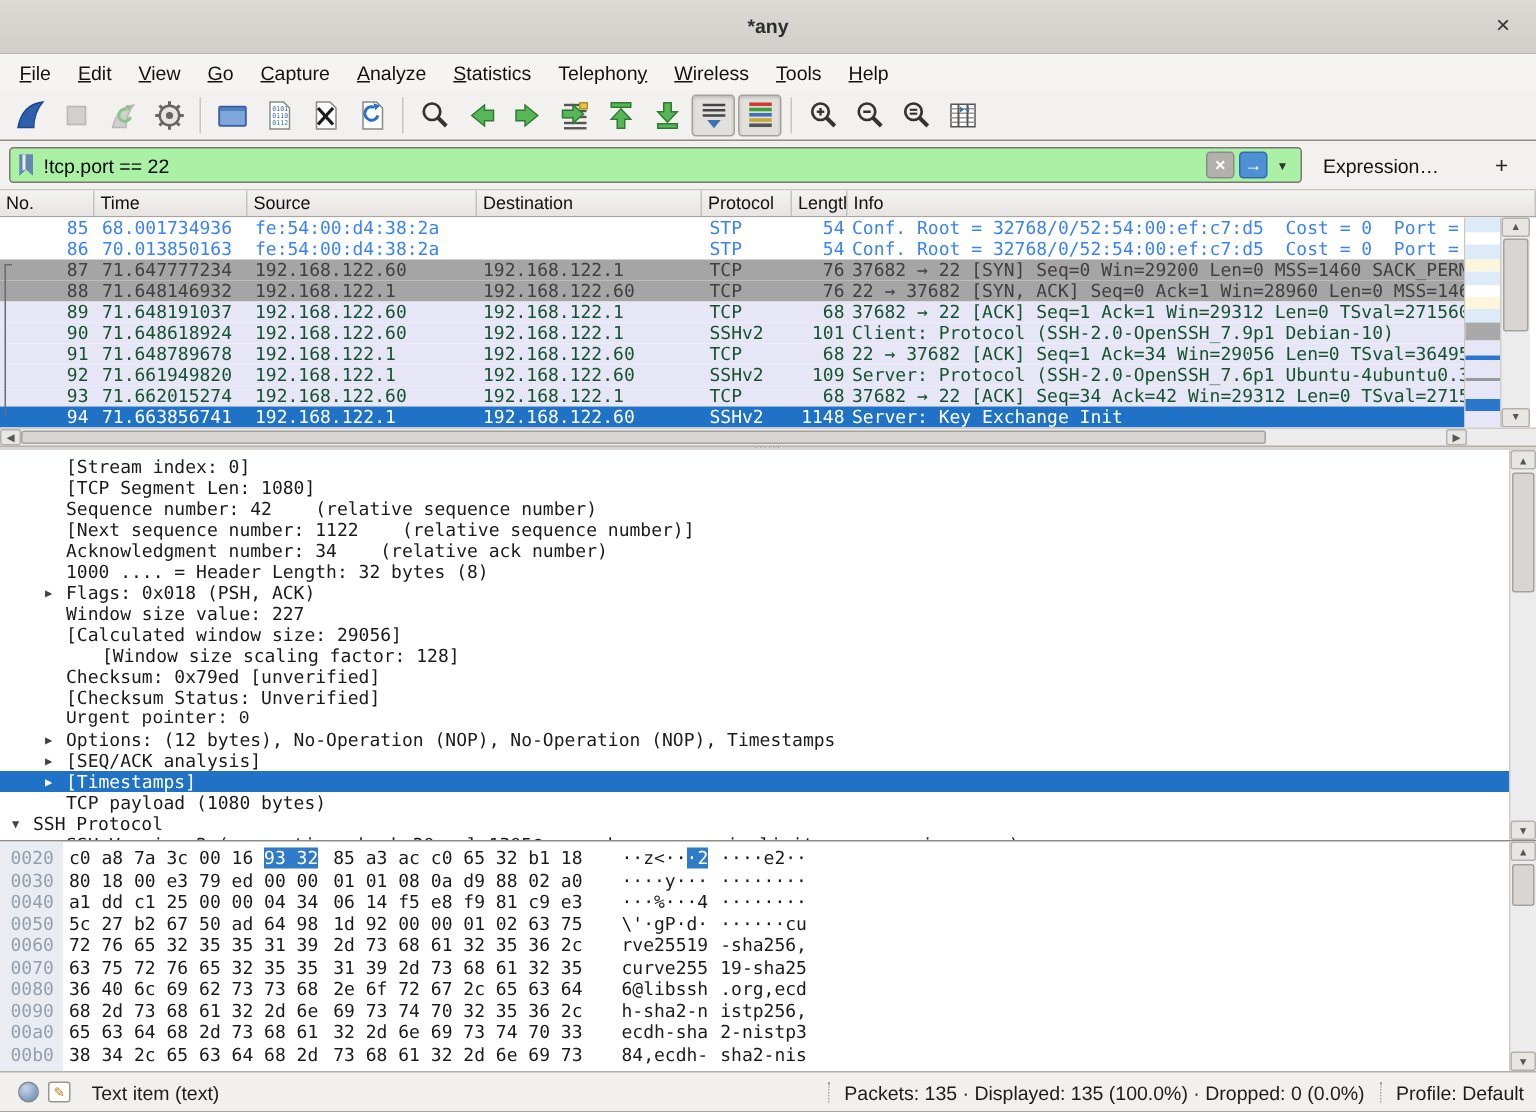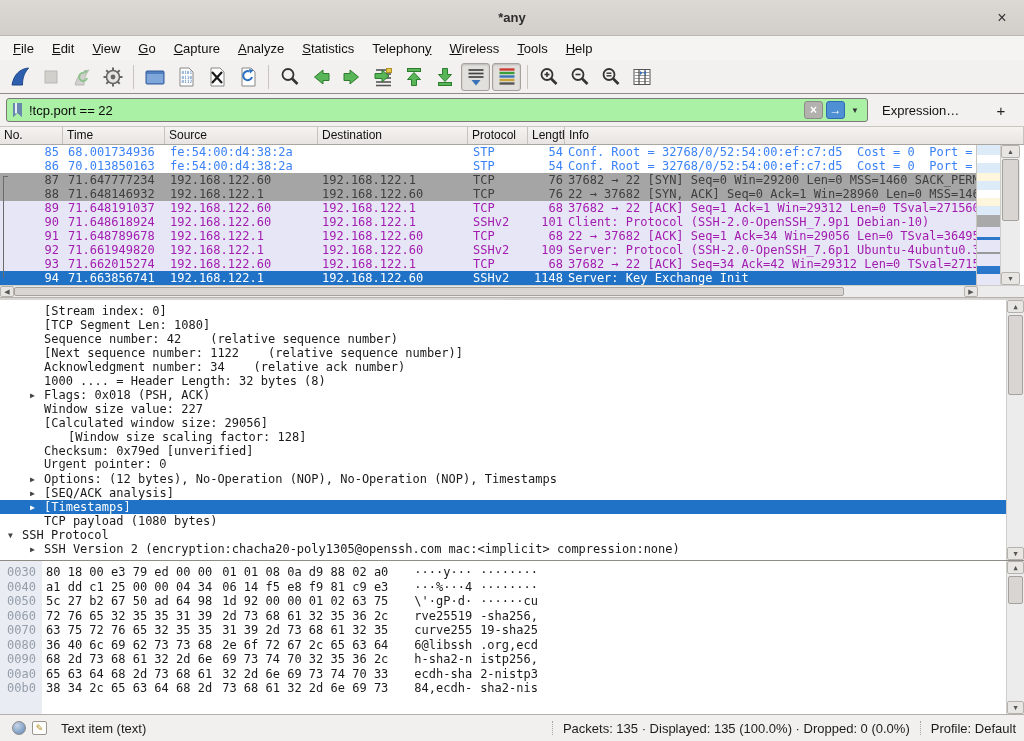--- a/index.html
+++ b/index.html
@@ -55,21 +55,21 @@
   .prow span{overflow:hidden;flex:0 0 auto;}
   .c-no{width:63px;text-align:right;padding-right:4px;}
   .c-time{width:102px;padding-left:5px;}
   .c-src{width:153px;padding-left:5px;}
   .c-dst{width:150px;padding-left:4px;}
   .c-proto{width:60px;padding-left:5px;}
   .c-len{width:37px;text-align:right;padding-right:2px;}
   .c-info{flex:1 1 auto !important;padding-left:3px;}
   .row-stp{background:#ffffff;color:#3b82f6;}
   .row-syn{background:#a5a5a5;color:#404040;}
-  .row-tcp{background:#e6e6f7;color:#a21caf;}
+  .row-tcp{background:#e6e6f7;color:#14532d;}
   .row-selected{background:#1f72c6;color:#fff;}
   .bracket{position:absolute;left:3px;top:31px;height:102px;width:5px;
     border-left:1px solid #6b6b6b;border-top:1px solid #6b6b6b;}
   .minimap{width:24px;flex:0 0 24px;border-left:1px solid #c9c6c2;display:flex;flex-direction:column;background:#fff;}
   .minimap div{width:100%;}
   
   .vscroll{width:20px;flex:0 0 20px;background:#ececec;border-left:1px solid #cfcdc9;
     display:flex;flex-direction:column;align-items:stretch;}
   .sb-arrow{height:13px;background:#e8e6e3;border:1px solid #b5b2ae;border-radius:2px;
     display:flex;align-items:center;justify-content:center;font-size:7px;color:#555;flex:0 0 13px;}
@@ -404,39 +404,41 @@
         <div class="dline" style="padding-left: 44px;"><span>[TCP Segment Len: 1080]</span></div>
         <div class="dline" style="padding-left: 44px;"><span>Sequence number: 42    (relative sequence number)</span></div>
         <div class="dline" style="padding-left: 44px;"><span>[Next sequence number: 1122    (relative sequence number)]</span></div>
         <div class="dline" style="padding-left: 44px;"><span>Acknowledgment number: 34    (relative ack number)</span></div>
         <div class="dline" style="padding-left: 44px;"><span>1000 .... = Header Length: 32 bytes (8)</span></div>
         <div class="dline" style="padding-left: 44px;"><span class="tri" style="left: 30px;">▶</span><span>Flags: 0x018 (PSH, ACK)</span></div>
         <div class="dline" style="padding-left: 44px;"><span>Window size value: 227</span></div>
         <div class="dline" style="padding-left: 44px;"><span>[Calculated window size: 29056]</span></div>
         <div class="dline" style="padding-left: 68px;"><span>[Window size scaling factor: 128]</span></div>
         <div class="dline" style="padding-left: 44px;"><span>Checksum: 0x79ed [unverified]</span></div>
+        <div class="dline" style="padding-left: 44px;"><span>[Checksum Status: Unverified]</span></div>
         <div class="dline" style="padding-left: 44px; font-family: Liberation Mono, monospace;"><span>Urgent pointer: 0</span></div>
         <div class="dline" style="padding-left: 44px;"><span class="tri" style="left: 30px;">▶</span><span>Options: (12 bytes), No-Operation (NOP), No-Operation (NOP), Timestamps</span></div>
         <div class="dline" style="padding-left: 44px;"><span class="tri" style="left: 30px;">▶</span><span>[SEQ/ACK analysis]</span></div>
         <div class="dline sel" style="padding-left: 44px;"><span class="tri" style="left: 30px;">▶</span><span>[Timestamps]</span></div>
         <div class="dline" style="padding-left: 44px;"><span>TCP payload (1080 bytes)</span></div>
         <div class="dline" style="padding-left: 22px;"><span class="tri" style="left: 8px;">▼</span><span>SSH Protocol</span></div>
         <div class="dline" style="padding-left: 44px;"><span class="tri" style="left: 30px;">▶</span><span>SSH Version 2 (encryption:chacha20-poly1305@openssh.com mac:&lt;implicit&gt; compression:none)</span></div>
       </div>
     <div class="pane-vscroll vscroll" style="width:18px;">
       <div class="sb-arrow">▲</div>
       <div class="sb-thumb" style="height:80px;margin-top:2px;"></div>
       <div class="sb-track"></div>
       <div class="sb-arrow">▼</div>
     </div>
   </div>
 
   <div class="hexpane">
     <div class="offcol"></div>
     <div class="hrows">
+        <div class="hrow"><span class="h-off">0020</span><span class="h-g1">c0 a8 7a 3c 00 16 <span class="hl">93 32</span></span><span class="h-g2">85 a3 ac c0 65 32 b1 18</span><span class="h-a1">··z&lt;··<span class="hl">·2</span></span><span class="h-a2">····e2··</span></div>
         <div class="hrow"><span class="h-off">0030</span><span class="h-g1">80 18 00 e3 79 ed 00 00</span><span class="h-g2">01 01 08 0a d9 88 02 a0</span><span class="h-a1">····y···</span><span class="h-a2">········</span></div>
         <div class="hrow"><span class="h-off">0040</span><span class="h-g1">a1 dd c1 25 00 00 04 34</span><span class="h-g2">06 14 f5 e8 f9 81 c9 e3</span><span class="h-a1">···%···4</span><span class="h-a2">········</span></div>
         <div class="hrow"><span class="h-off">0050</span><span class="h-g1">5c 27 b2 67 50 ad 64 98</span><span class="h-g2">1d 92 00 00 01 02 63 75</span><span class="h-a1">\'·gP·d·</span><span class="h-a2">······cu</span></div>
         <div class="hrow"><span class="h-off">0060</span><span class="h-g1">72 76 65 32 35 35 31 39</span><span class="h-g2">2d 73 68 61 32 35 36 2c</span><span class="h-a1">rve25519</span><span class="h-a2">-sha256,</span></div>
         <div class="hrow"><span class="h-off">0070</span><span class="h-g1">63 75 72 76 65 32 35 35</span><span class="h-g2">31 39 2d 73 68 61 32 35</span><span class="h-a1">curve255</span><span class="h-a2">19-sha25</span></div>
         <div class="hrow"><span class="h-off">0080</span><span class="h-g1">36 40 6c 69 62 73 73 68</span><span class="h-g2">2e 6f 72 67 2c 65 63 64</span><span class="h-a1">6@libssh</span><span class="h-a2">.org,ecd</span></div>
         <div class="hrow"><span class="h-off">0090</span><span class="h-g1">68 2d 73 68 61 32 2d 6e</span><span class="h-g2">69 73 74 70 32 35 36 2c</span><span class="h-a1">h-sha2-n</span><span class="h-a2">istp256,</span></div>
         <div class="hrow"><span class="h-off">00a0</span><span class="h-g1">65 63 64 68 2d 73 68 61</span><span class="h-g2">32 2d 6e 69 73 74 70 33</span><span class="h-a1">ecdh-sha</span><span class="h-a2">2-nistp3</span></div>
         <div class="hrow"><span class="h-off">00b0</span><span class="h-g1">38 34 2c 65 63 64 68 2d</span><span class="h-g2">73 68 61 32 2d 6e 69 73</span><span class="h-a1">84,ecdh-</span><span class="h-a2">sha2-nis</span></div>
       </div>

